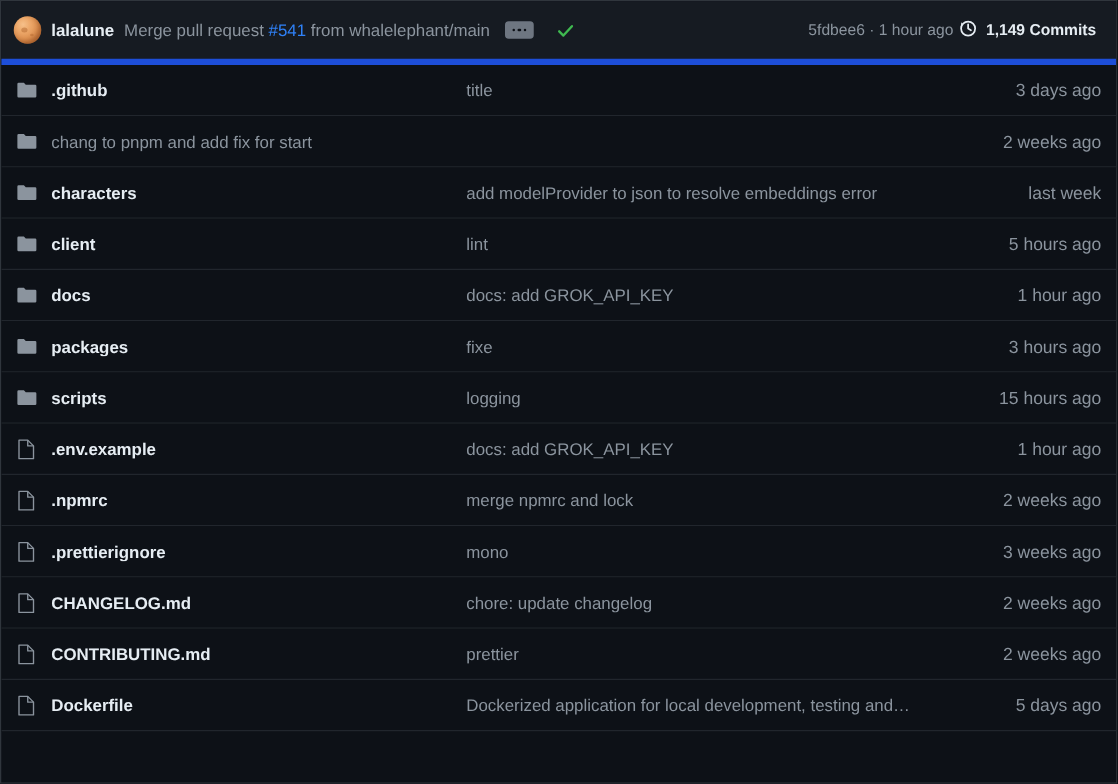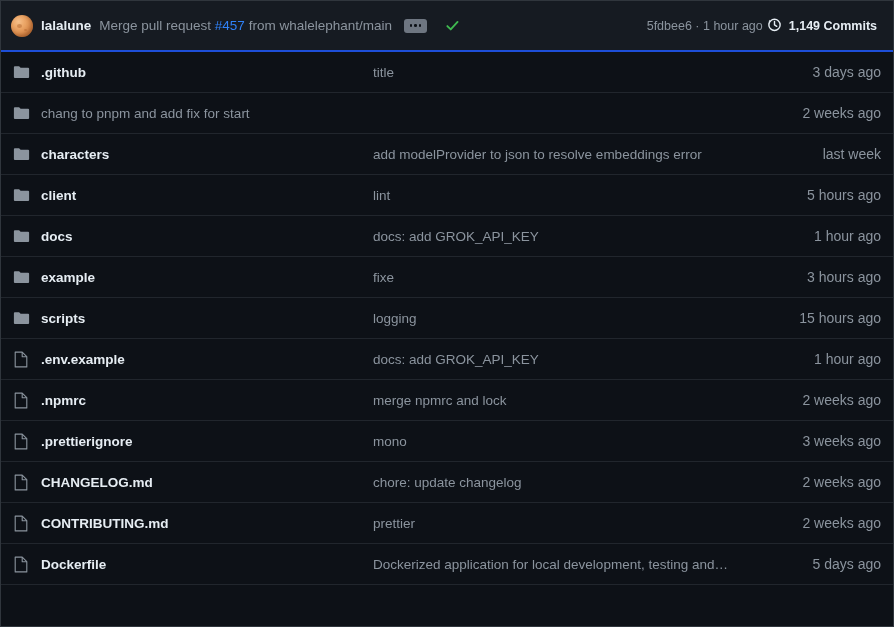--- a/index.html
+++ b/index.html
@@ -24,21 +24,21 @@
     display: flex;
     flex-direction: column;
     overflow: hidden;
   }
 
   
   .commit-bar {
     height: 51px;
     min-height: 51px;
     background: #161b22;
-    border-bottom: 2px solid #1d4ed8;
+    border-bottom: 5px solid #1d4ed8;
     display: flex;
     align-items: center;
     padding: 0 16px 0 10px;
     box-sizing: border-box;
   }
   .commit-left {
     display: flex;
     align-items: center;
     flex: 1 1 auto;
     min-width: 0;
@@ -192,21 +192,21 @@
 </head>
 <body>
 
 <div id="app">
 
   <div class="commit-bar">
 
     <div class="commit-left">
       <div class="avatar"></div>
       <span class="author">lalalune</span>
-      <span class="commit-msg"><span>Merge pull request </span><span class="pr-link">#457</span><span> from whalelephant/main</span></span>
+      <span class="commit-msg"><span>Merge pull request </span><span class="pr-link">#541</span><span> from whalelephant/main</span></span>
       <button class="ellipsis-btn">
         <i></i>
           <i></i>
           <i></i>
       </button>
       <span class="check-icon">
         <svg width="15" height="15" viewBox="0 0 16 16" fill="none" aria-hidden="true">
           <path d="M2.5 8.6 L6.1 12.2 L13.4 4.2" stroke="#3fb950" stroke-width="2" stroke-linecap="round" stroke-linejoin="round"></path>
         </svg>
       </span>
@@ -276,21 +276,21 @@
         <div class="cell-name">docs</div>
         <div class="cell-msg">docs: add GROK_API_KEY</div>
         <div class="cell-time">1 hour ago</div>
       </div>
       <div class="file-row">
         <div class="cell-icon">
           <svg class="ico-folder" viewBox="0 0 17 15" aria-hidden="true">
             <path d="M0.9 2.2a1 1 0 0 1 1-1h4.2l1.5 1.6h7.5a1 1 0 0 1 1 1v8.1a1 1 0 0 1-1 1H1.9a1 1 0 0 1-1-1z" fill="#8b949e"></path>
           </svg>
         </div>
-        <div class="cell-name">example</div>
+        <div class="cell-name">packages</div>
         <div class="cell-msg">fixe</div>
         <div class="cell-time">3 hours ago</div>
       </div>
       <div class="file-row">
         <div class="cell-icon">
           <svg class="ico-folder" viewBox="0 0 17 15" aria-hidden="true">
             <path d="M0.9 2.2a1 1 0 0 1 1-1h4.2l1.5 1.6h7.5a1 1 0 0 1 1 1v8.1a1 1 0 0 1-1 1H1.9a1 1 0 0 1-1-1z" fill="#8b949e"></path>
           </svg>
         </div>
         <div class="cell-name">scripts</div>

